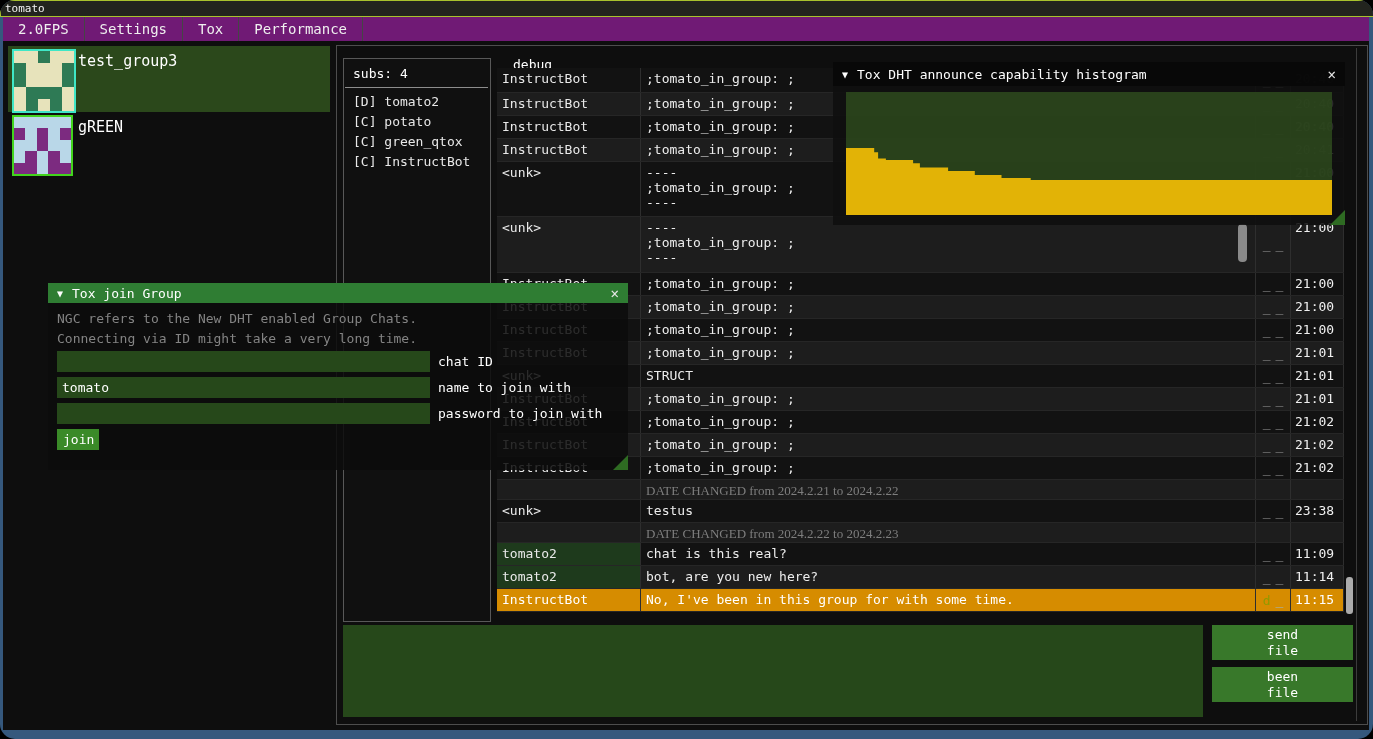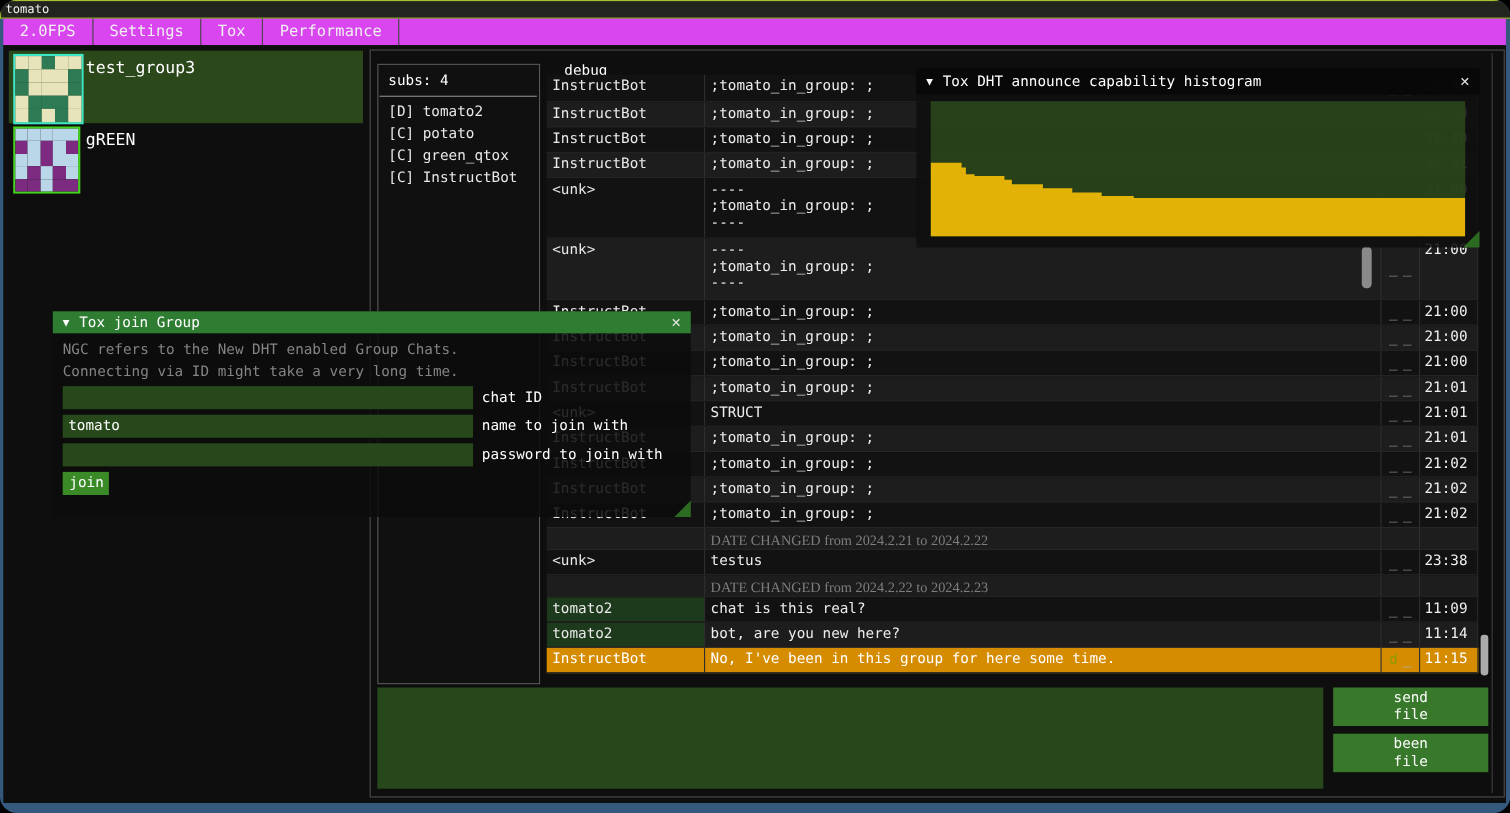--- a/index.html
+++ b/index.html
@@ -2,21 +2,21 @@
 <html><head>
 <meta charset="utf-8">
 <style>
   html,body{margin:0;padding:0;background:#000;}
   .stage{position:relative;width:1373px;height:739px;background:#35587d;overflow:hidden;
          font-family:"DejaVu Sans Mono",monospace;color:#ededed;font-size:13px;border-radius:15px;}
   .abs{position:absolute;}
   
   .titlebar{left:0;top:0;width:1371px;height:15px;background:#22241e;border:1px solid #a9c22d;
             font-size:11px;line-height:15px;padding-left:4px;color:#f2f2f2;box-sizing:content-box;}
-  .menubar{left:3px;top:17px;width:1366px;height:24px;background:#d946ef;display:flex;align-items:stretch;}
+  .menubar{left:3px;top:17px;width:1366px;height:24px;background:#701a75;display:flex;align-items:stretch;}
   .menu-item{padding:0 15px;line-height:24px;font-size:14px;color:#efefef;border-right:1px solid #454545;cursor:default;}
   .content-bg{left:3px;top:41px;width:1366px;height:689px;background:#0e0e0e;}
   
   .group-row{left:8px;width:322px;}
   .group-row.selected{background:#2b481b;}
   .avatar{position:absolute;left:4px;top:3px;display:grid;grid-template-columns:repeat(5,1fr);grid-template-rows:repeat(5,1fr);}
   .glabel{position:absolute;left:70px;top:6px;font-size:15px;color:#fff;}
   
   .gpanel{left:336px;top:45px;width:1030px;height:678px;border:1px solid #4d4d4d;}
   .vline{width:1px;background:#3c3c3c;}
@@ -334,21 +334,21 @@
         <div class="c-name name-hl">tomato2</div>
         <div class="c-text">bot, are you new here?</div>
         <div class="c-flags">
           <span class="flag">_</span>
           <span class="flag">_</span>
         </div>
         <div class="c-time">11:14</div>
       </div>
       <div class="chat-row row-hl" style="height: 23px;">
         <div class="c-name">InstructBot</div>
-        <div class="c-text">No, I've been in this group for here some time.</div>
+        <div class="c-text">No, I've been in this group for with some time.</div>
         <div class="c-flags">
           <span class="flag flag-d">d</span>
           <span class="flag flag-blue">_</span>
         </div>
         <div class="c-time">11:15</div>
       </div>
     </div>
   <div class="abs vscroll"></div>
 
   <textarea class="abs composer-input" style=""></textarea>

